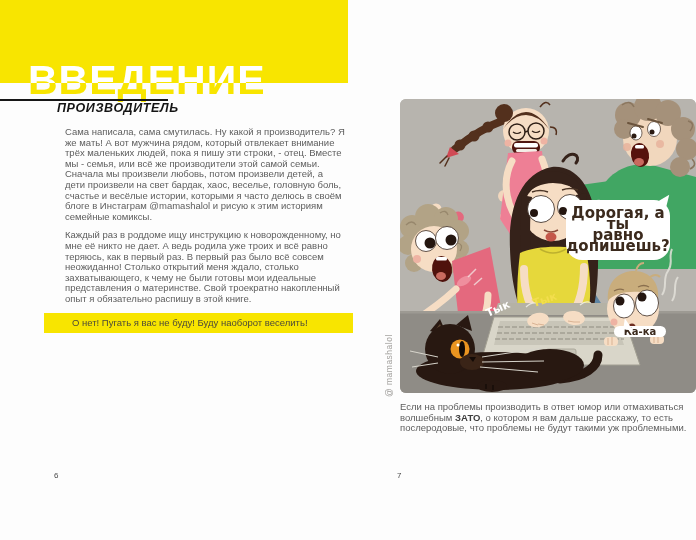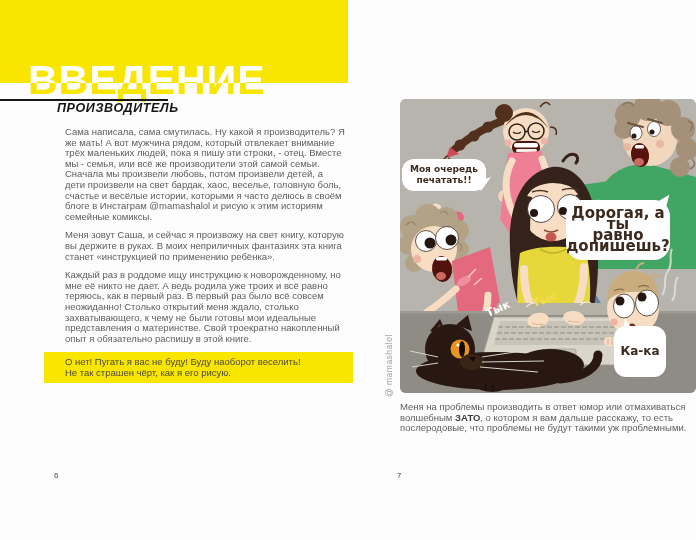--- a/index.html
+++ b/index.html
@@ -11,21 +11,21 @@
   .banner-title{position:absolute;left:28px;top:60px;width:330px;font-size:41px;line-height:40px;
     font-weight:bold;letter-spacing:1px;white-space:nowrap;}
   .banner-title.yellow{color:#f8e500;}
   .banner-title.white{color:#ffffff;clip-path:inset(0 0 17px 0);}
   .rule{position:absolute;left:0;top:99px;width:168px;height:2px;background:#161616;}
 
   .left-col{position:absolute;left:57px;top:102px;width:296px;color:#5d5d5d;}
   .left-col h2{margin:0 0 12px 0;font-size:12.5px;line-height:13px;letter-spacing:.6px;color:#141414;font-style:italic;}
   .left-col p{margin:8px;font-size:9.5px;line-height:10.6px;}
   .para-gap{margin-bottom:8px !important;}
-  .highlight{margin:8px 0 8px -13px;padding:4px 6px 5px 21px;background:#f8e500;color:#4d4a38;
+  .highlight{margin:8px 0 8px -13px;padding:4px 6px 5px 28px;background:#f8e500;color:#4d4a38;
     font-size:9.5px;line-height:11px;}
 
   .pagenum{position:absolute;font-size:8px;color:#4a4a4a;}
   .pagenum.pleft{left:54px;top:471px;}
   .pagenum.pright{left:397px;top:471px;}
 
   
   .credit{position:absolute;left:384px;top:397px;transform:rotate(-90deg);transform-origin:0 0;
     font-size:8.5px;letter-spacing:.5px;color:#a3a19e;white-space:nowrap;}
   .comic{position:absolute;left:400px;top:99px;width:296px;height:294px;border-radius:6px;
@@ -35,47 +35,45 @@
   .bubble{position:absolute;background:#ffffff;color:#3b2a1d;font-family:"DejaVu Sans",sans-serif;
     font-weight:bold;text-align:center;}
   .bubble.b1{left:2px;top:60px;width:80px;padding:5px 2px;border-radius:12px;
     font-size:9px;line-height:11px;}
   .bubble.b1::after{content:"";position:absolute;right:-7px;bottom:2px;width:0;height:0;
     border-left:14px solid #ffffff;border-bottom:10px solid transparent;transform:rotate(-18deg);}
   .bubble.b2{left:166px;top:101px;width:104px;padding:8px 0;border-radius:16px;
     font-size:15px;line-height:11px;}
   .bubble.b2::after{content:"";position:absolute;right:2px;top:-7px;width:0;height:0;
     border-bottom:12px solid #ffffff;border-left:12px solid transparent;transform:rotate(14deg);}
-  .bubble.b3{left:214px;top:227px;width:52px;padding:20px 0;border-radius:12px;
-    font-size:12px;line-height:11px;}
+  .bubble.b3{left:214px;top:227px;width:52px;padding:0 0;border-radius:12px;
+    font-size:10px;line-height:11px;}
   .bubble.b3::after{content:"";position:absolute;left:10px;top:-7px;width:0;height:0;
     border-bottom:11px solid #ffffff;border-right:10px solid transparent;transform:rotate(8deg);}
 
   .caption{position:absolute;left:400px;top:402px;width:294px;font-size:9.5px;line-height:10.6px;
     color:#5d5d5d;}
   .caption strong{color:#3c3c3c;}
 </style>
 </head>
 <body>
 
 <div class="spread">
 
   <div class="banner"></div>
   <div class="banner-title yellow">ВВЕДЕНИЕ</div>
   <div class="banner-title white">ВВЕДЕНИЕ</div>
   <div class="rule"></div>
 
   <div class="left-col">
     <h2>ПРОИЗВОДИТЕЛЬ</h2>
     <p class="para-gap">Сама написала, сама смутилась. Ну какой я производитель? Я же мать! А вот мужчина рядом, который отвлекает внимание трёх маленьких людей, пока я пишу эти строки, - отец. Вместе мы - семья, или всё же производители этой самой семьи. Сначала мы произвели любовь, потом произвели детей, а дети произвели на свет бардак, хаос, веселье, головную боль, счастье и весёлые истории, которыми я часто делюсь в своём блоге в Инстаграм @mamashalol и рисую к этим историям семейные комиксы.</p>
-    <p>Меня зовут Саша, и сейчас я произвожу на свет книгу, которую вы держите в руках. В моих неприличных фантазиях эта книга станет «инструкцией по применению ребёнка».</p>
     <p>Каждый раз в роддоме ищу инструкцию к новорожденному, но мне её никто не дает. А ведь родила уже троих и всё равно теряюсь, как в первый раз. В первый раз было всё совсем неожиданно! Столько открытий меня ждало, столько захватывающего, к чему не были готовы мои идеальные представления о материнстве. Свой троекратно накопленный опыт я обязательно распишу в этой книге.</p>
     <div class="highlight">
       <span>О нет! Пугать я вас не буду! Буду наоборот веселить!</span><br>
-      <span>Не так страшен чёрт, как я его рисую.</span>
     </div>
   </div>
 
   <div class="pagenum pleft">6</div>
 
   <div class="credit">@ mamashalol</div>
 
   <div class="comic">
     <svg width="296" height="294" viewBox="0 0 296 294">
 
@@ -244,32 +242,28 @@
         <ellipse cx="138" cy="221" rx="11" ry="7" fill="#f6ddc4" transform="rotate(-10 138 221)"></ellipse>
         <ellipse cx="174" cy="219" rx="11" ry="7" fill="#f6ddc4" transform="rotate(8 174 219)"></ellipse>
         <path d="M132,224 l6,2 M138,225 l6,1 M168,222 l6,1 M174,223 l6,0" stroke="#d9b394" stroke-width="1"></path>
         <path d="M126,208 Q131,203 137,204 M180,206 Q186,201 191,204" stroke="#f4f2ee" stroke-width="1.3" fill="none" opacity="0.8"></path>
       </g>
 
       <text x="88" y="218" transform="rotate(-24 88 218)" fill="#ffffff" font-size="11" font-weight="bold" font-family="DejaVu Sans, sans-serif">Тык</text>
       <text x="134" y="208" transform="rotate(-18 134 208)" fill="#f3de4e" font-size="11" font-weight="bold" font-family="DejaVu Sans, sans-serif">Тык</text>
     </svg>
 
-    <div class="bubble b1">
-      <span>Моя очередь</span><br>
-      <span>печатать!!</span>
-    </div>
     <div class="bubble b2">
       <span>Дорогая, а ты</span><br>
       <span>равно допишешь?</span>
     </div>
     <div class="bubble b3">
       <span>Ка-ка</span>
     </div>
   </div>
 
   <div class="caption">
-    <span>Меня на проблемы производить в ответ юмор или отмахиваться волшебным </span><strong>ЗАТО</strong><span>, о котором я вам дальше расскажу, то есть послеродовые, что проблемы не будут такими уж проблемными.</span>
+    <span>Если на проблемы производить в ответ юмор или отмахиваться волшебным </span><strong>ЗАТО</strong><span>, о котором я вам дальше расскажу, то есть послеродовые, что проблемы не будут такими уж проблемными.</span>
   </div>
 
   <div class="pagenum pright">7</div>
 
 </div>
 
 </body></html>

